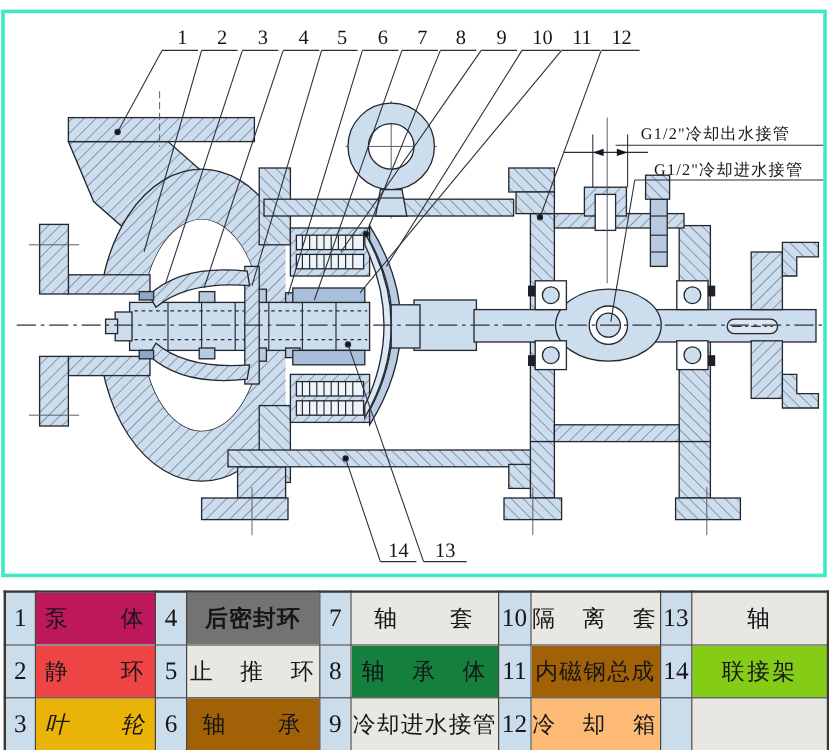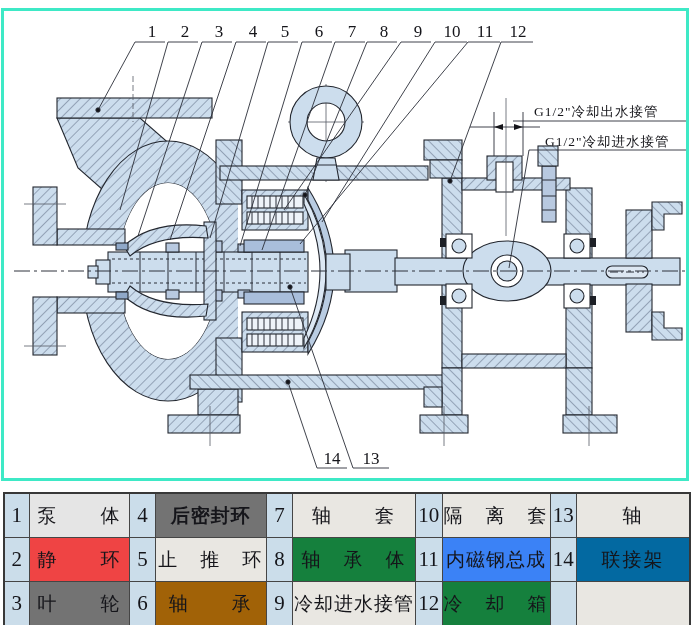--- a/index.html
+++ b/index.html
@@ -302,50 +302,50 @@
     <col style="width:28px">
         <col style="width:105px">
     <col style="width:27px">
         <col style="width:108px">
     <col style="width:27px">
         <col style="width:121px">
   </colgroup>
   <tbody id="parts-tbody">
         <tr>
           <td class="tno" style="background: rgb(203, 221, 234);">1</td>
-          <td class="tname" style="background: #e5e5e5; margin-top: 25px;">泵　　体</td>
+          <td class="tname" style="background: #be185d; margin-top: 25px;">泵　　体</td>
           <td class="tno" style="background: rgb(203, 221, 234);">4</td>
           <td class="tname tight" style="background: #737373; font-weight: bold;">后密封环</td>
           <td class="tno" style="background: rgb(203, 221, 234);">7</td>
           <td class="tname" style="background: rgb(233, 231, 226);">轴　　套</td>
           <td class="tno" style="background: rgb(203, 221, 234);">10</td>
           <td class="tname" style="background: rgb(233, 231, 226);">隔　离　套</td>
           <td class="tno" style="background: rgb(203, 221, 234);">13</td>
           <td class="tname" style="background: rgb(233, 231, 226);">轴</td>
         </tr>
         <tr>
           <td class="tno" style="background: rgb(203, 221, 234);">2</td>
           <td class="tname" style="background: #ef4444;">静　　环</td>
           <td class="tno" style="background: rgb(203, 221, 234);">5</td>
           <td class="tname" style="background: rgb(233, 231, 226);">止　推　环</td>
           <td class="tno" style="background: rgb(203, 221, 234);">8</td>
           <td class="tname" style="background: #15803d;">轴　承　体</td>
           <td class="tno" style="background: rgb(203, 221, 234);">11</td>
-          <td class="tname tight" style="background: #3b82f6;">内磁钢总成</td>
+          <td class="tname tight" style="background: #a16207;">内磁钢总成</td>
           <td class="tno" style="background: rgb(203, 221, 234);">14</td>
-          <td class="tname" style="background: #0369a1;">联接架</td>
+          <td class="tname" style="background: #84cc16;">联接架</td>
         </tr>
         <tr>
           <td class="tno" style="background: rgb(203, 221, 234);">3</td>
-          <td class="tname" style="background: #737373;">叶　　轮</td>
+          <td class="tname" style="background: #eab308; font-style: italic;">叶　　轮</td>
           <td class="tno" style="background: rgb(203, 221, 234);">6</td>
           <td class="tname" style="background: #a16207;">轴　　承</td>
           <td class="tno" style="background: rgb(203, 221, 234);">9</td>
           <td class="tname tight" style="background: rgb(233, 231, 226);">冷却进水接管</td>
           <td class="tno" style="background: rgb(203, 221, 234);">12</td>
-          <td class="tname" style="background: #15803d; text-align: right;">冷　却　箱</td>
+          <td class="tname" style="background: #fdba74; text-align: right;">冷　却　箱</td>
           <td class="tno" style="background: rgb(203, 221, 234);"></td>
           <td class="tname" style="background: rgb(233, 231, 226);"></td>
         </tr>
       </tbody>
 </table>
 
 </div>
 
 </body></html>

